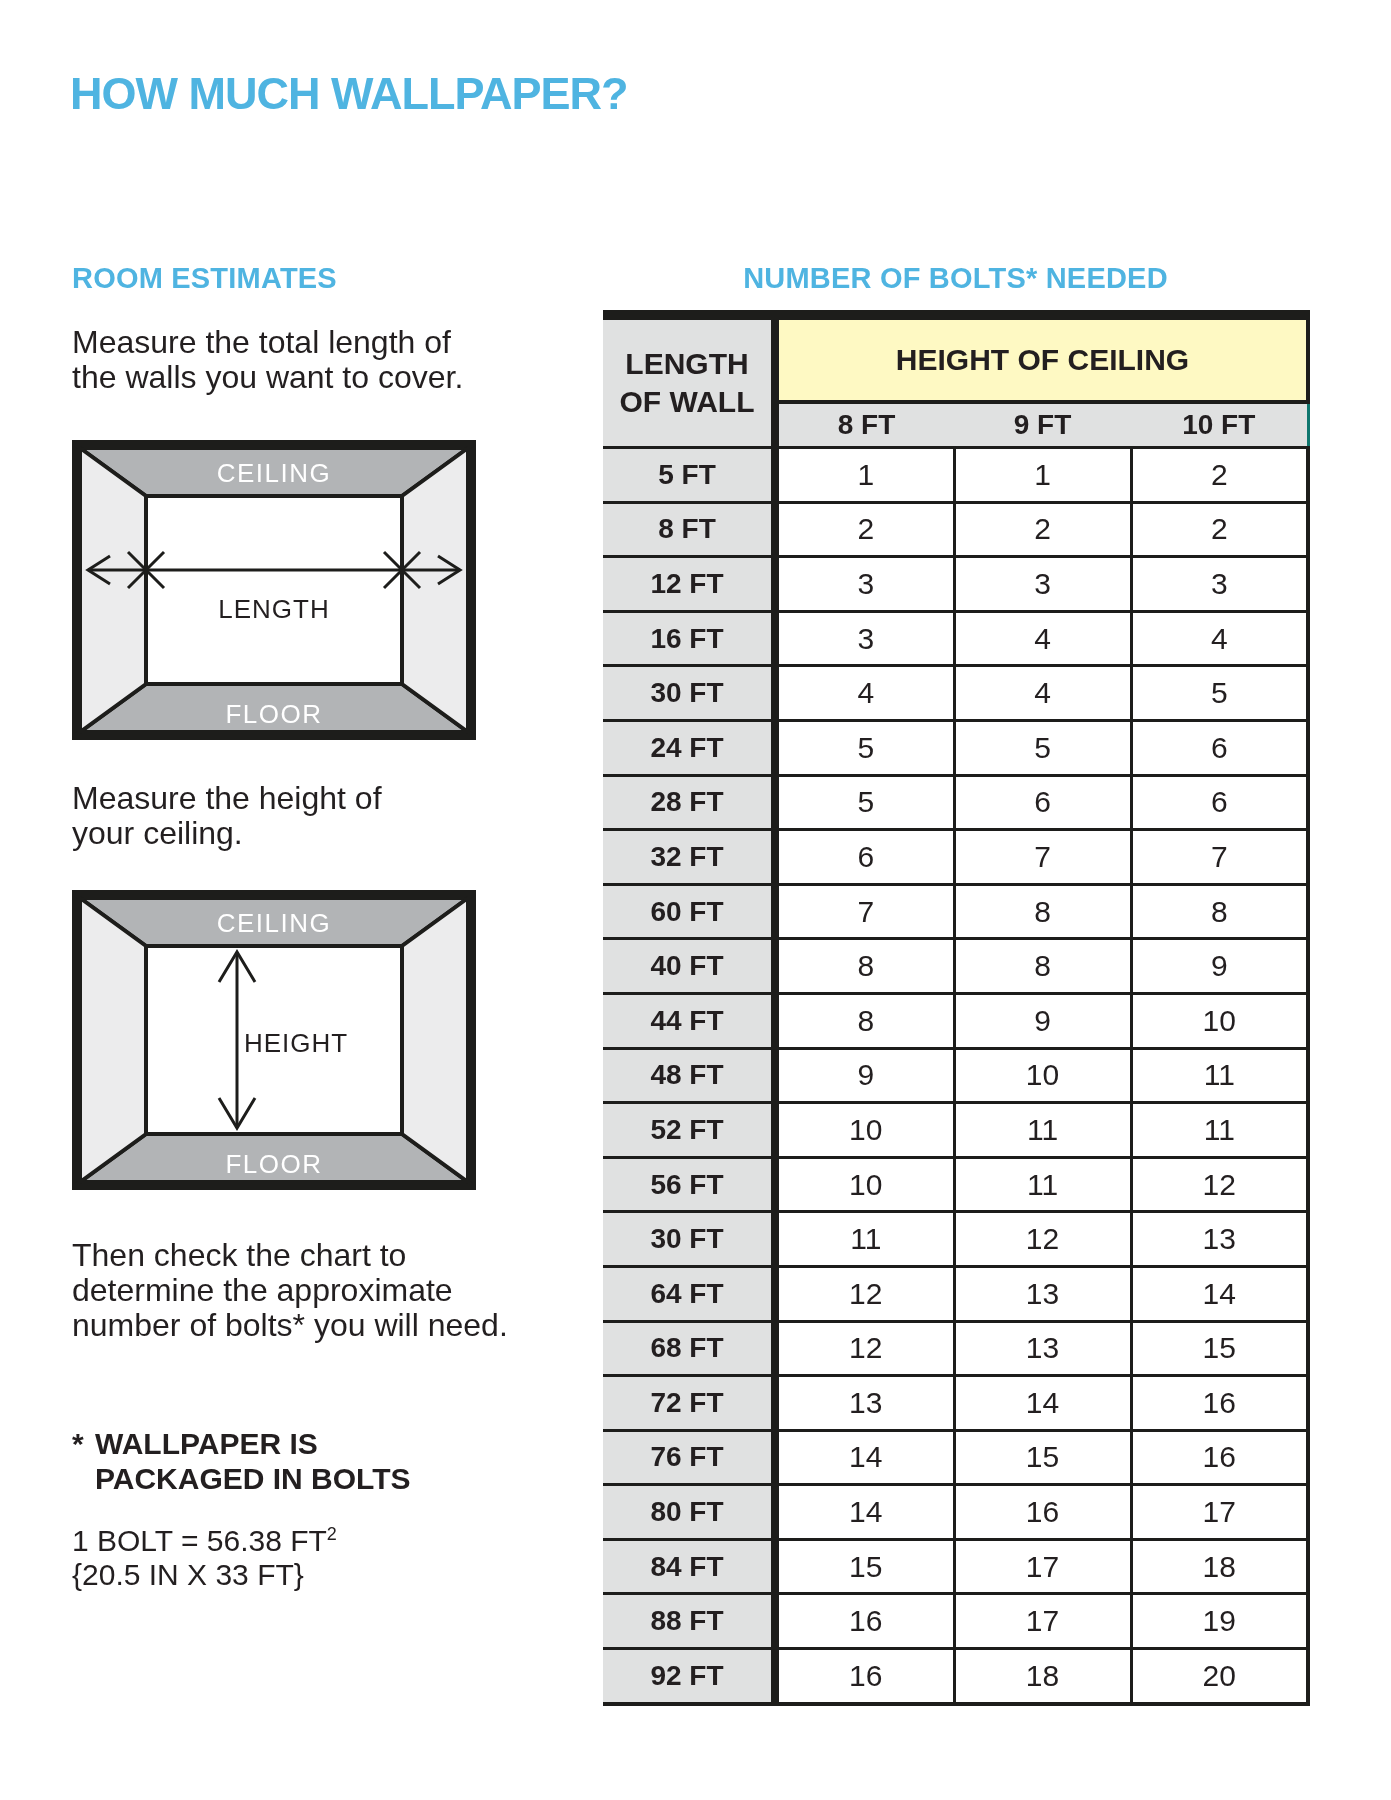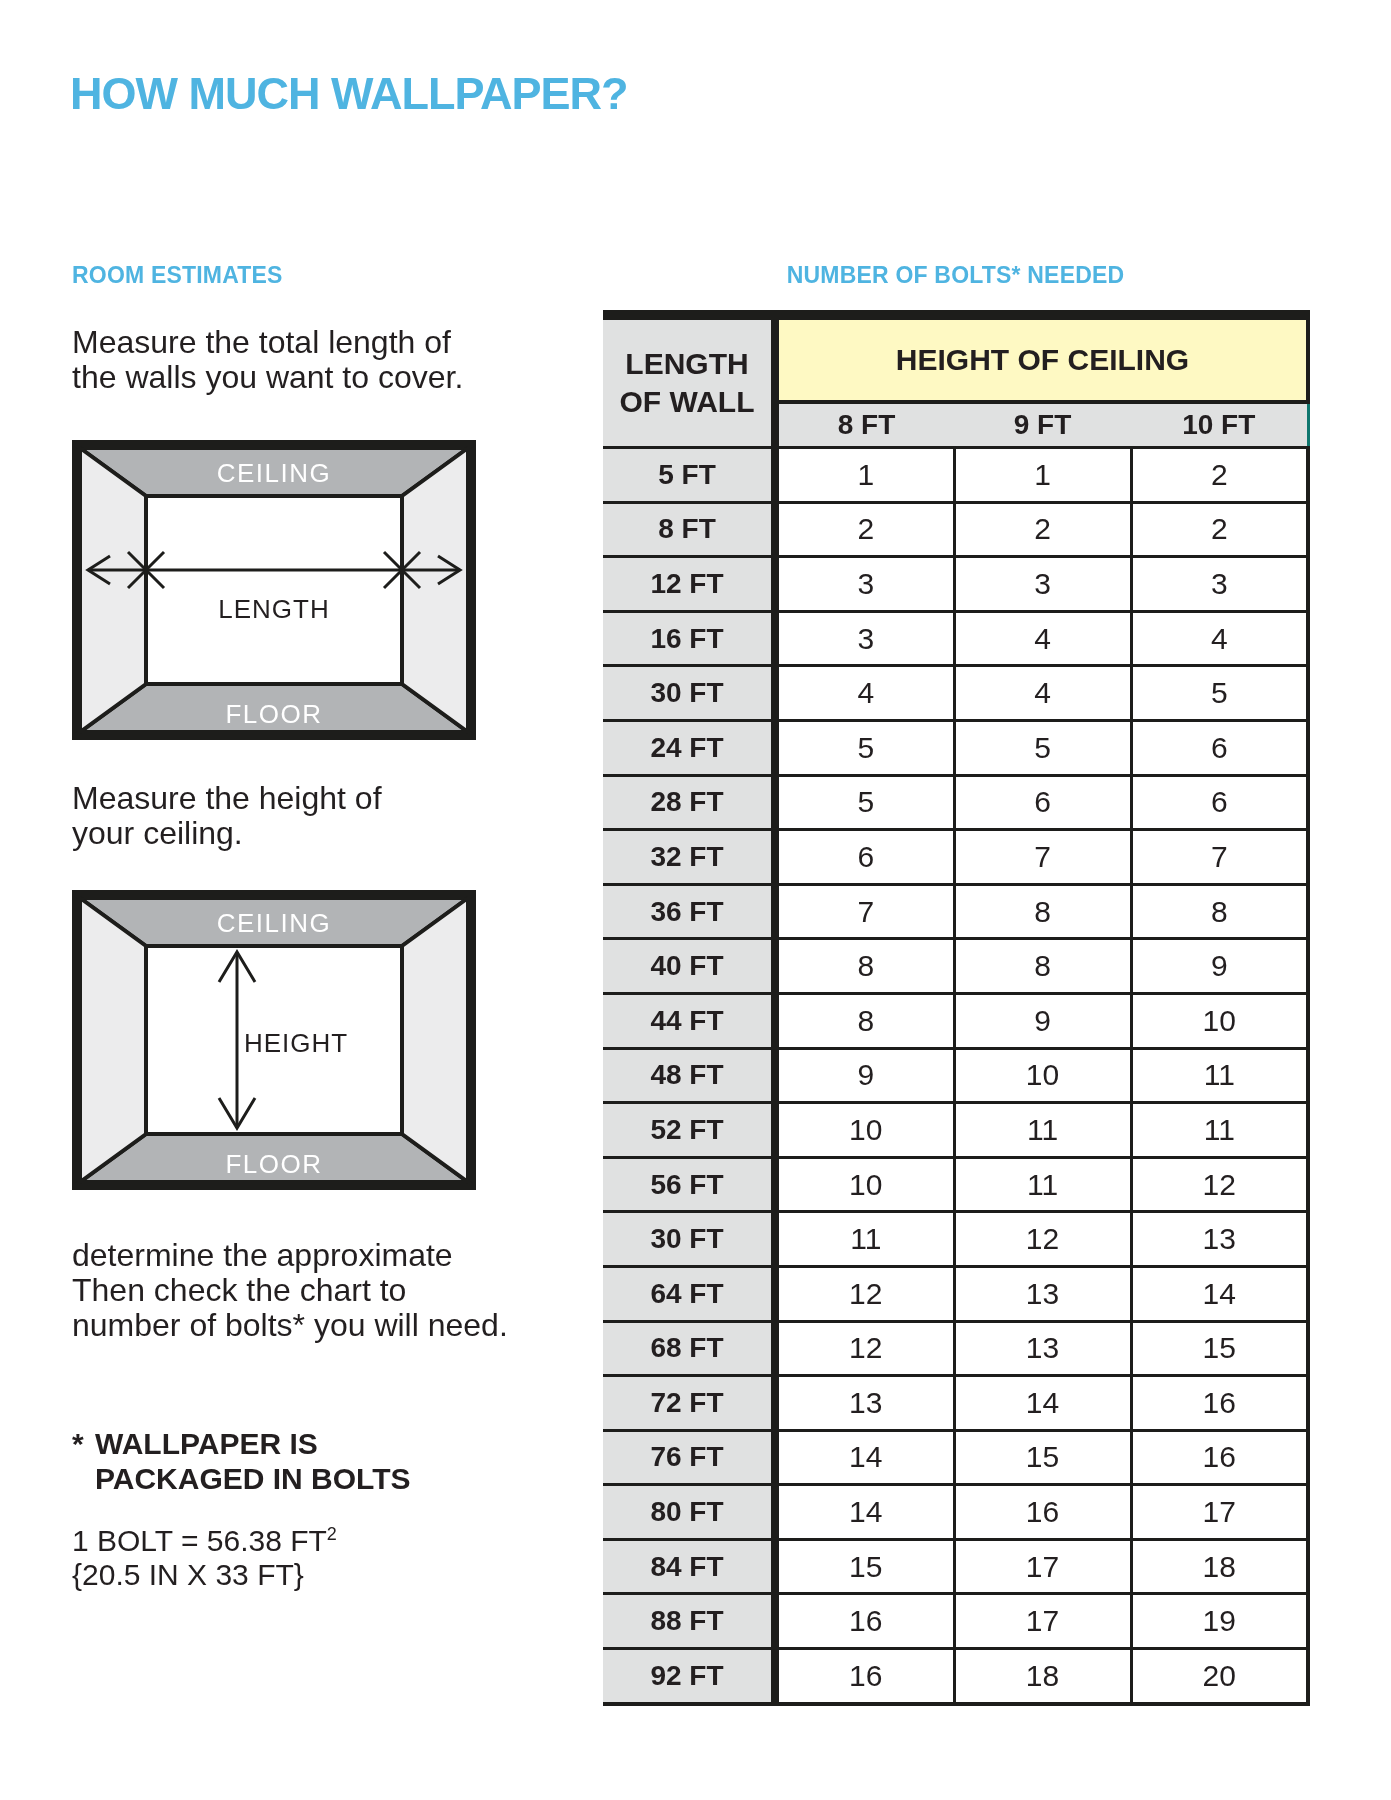--- a/index.html
+++ b/index.html
@@ -4,21 +4,21 @@
 <style>
   html,body { margin:0; padding:0; background:#ffffff; }
   .page {
     position:relative; width:1391px; height:1800px; background:#ffffff;
     font-family:"Liberation Sans", sans-serif; color:#231f20; overflow:hidden;
   }
   .title {
     position:absolute; left:70px; top:68px;
     font-size:45px; font-weight:bold; letter-spacing:-1px; color:#4fb4e1;
   }
-  .section-heading { font-size:23px; font-weight:bold; color:#4fb4e1; letter-spacing:0.2px; }
+  .section-heading { font-size:29px; font-weight:bold; color:#4fb4e1; letter-spacing:0.2px; }
   #room-estimates { position:absolute; left:72px; top:262px; }
   #bolts-heading   { position:absolute; left:603px; top:262px; width:705px; text-align:center; }
 
   .para { position:absolute; left:72px; font-size:32px; line-height:35px; color:#231f20; }
   #para1 { top:325px; }
   #para2 { top:781px; }
   #para3 { top:1238px; }
 
   .diagram { position:absolute; left:72px; width:404px; height:300px; }
   #diagram1 { top:440px; }
@@ -114,22 +114,22 @@
       <line x1="165" y1="62" x2="165" y2="238"></line>
       <polyline points="147,92 165,62 183,92"></polyline>
       <polyline points="147,208 165,238 183,208"></polyline>
     </g>
     <text x="202" y="42" text-anchor="middle" class="room-label-light">CEILING</text>
     <text x="202" y="283" text-anchor="middle" class="room-label-light">FLOOR</text>
     <text x="224" y="162" text-anchor="middle" class="room-label-dark">HEIGHT</text>
   </svg>
 
   <div id="para3" class="para">
+    <div>Then check the chart to</div>
     <div>determine the approximate</div>
-    <div>Then check the chart to</div>
     <div>number of bolts* you will need.</div>
   </div>
 
   <div class="note">
     <div class="star-row">
       <span class="star">*</span>
       <span>WALLPAPER IS</span>
     </div>
     <div class="star-row">
       <span class="star"></span>
@@ -209,21 +209,21 @@
     <td class="val">6</td>
     <td class="val">6</td>
   </tr>
           <tr>
     <td class="rowlabel">32 FT</td>
     <td class="val">6</td>
     <td class="val">7</td>
     <td class="val">7</td>
   </tr>
           <tr>
-    <td class="rowlabel">36 FT</td>
+    <td class="rowlabel">60 FT</td>
     <td class="val">7</td>
     <td class="val">8</td>
     <td class="val">8</td>
   </tr>
           <tr>
     <td class="rowlabel">40 FT</td>
     <td class="val">8</td>
     <td class="val">8</td>
     <td class="val">9</td>
   </tr>

